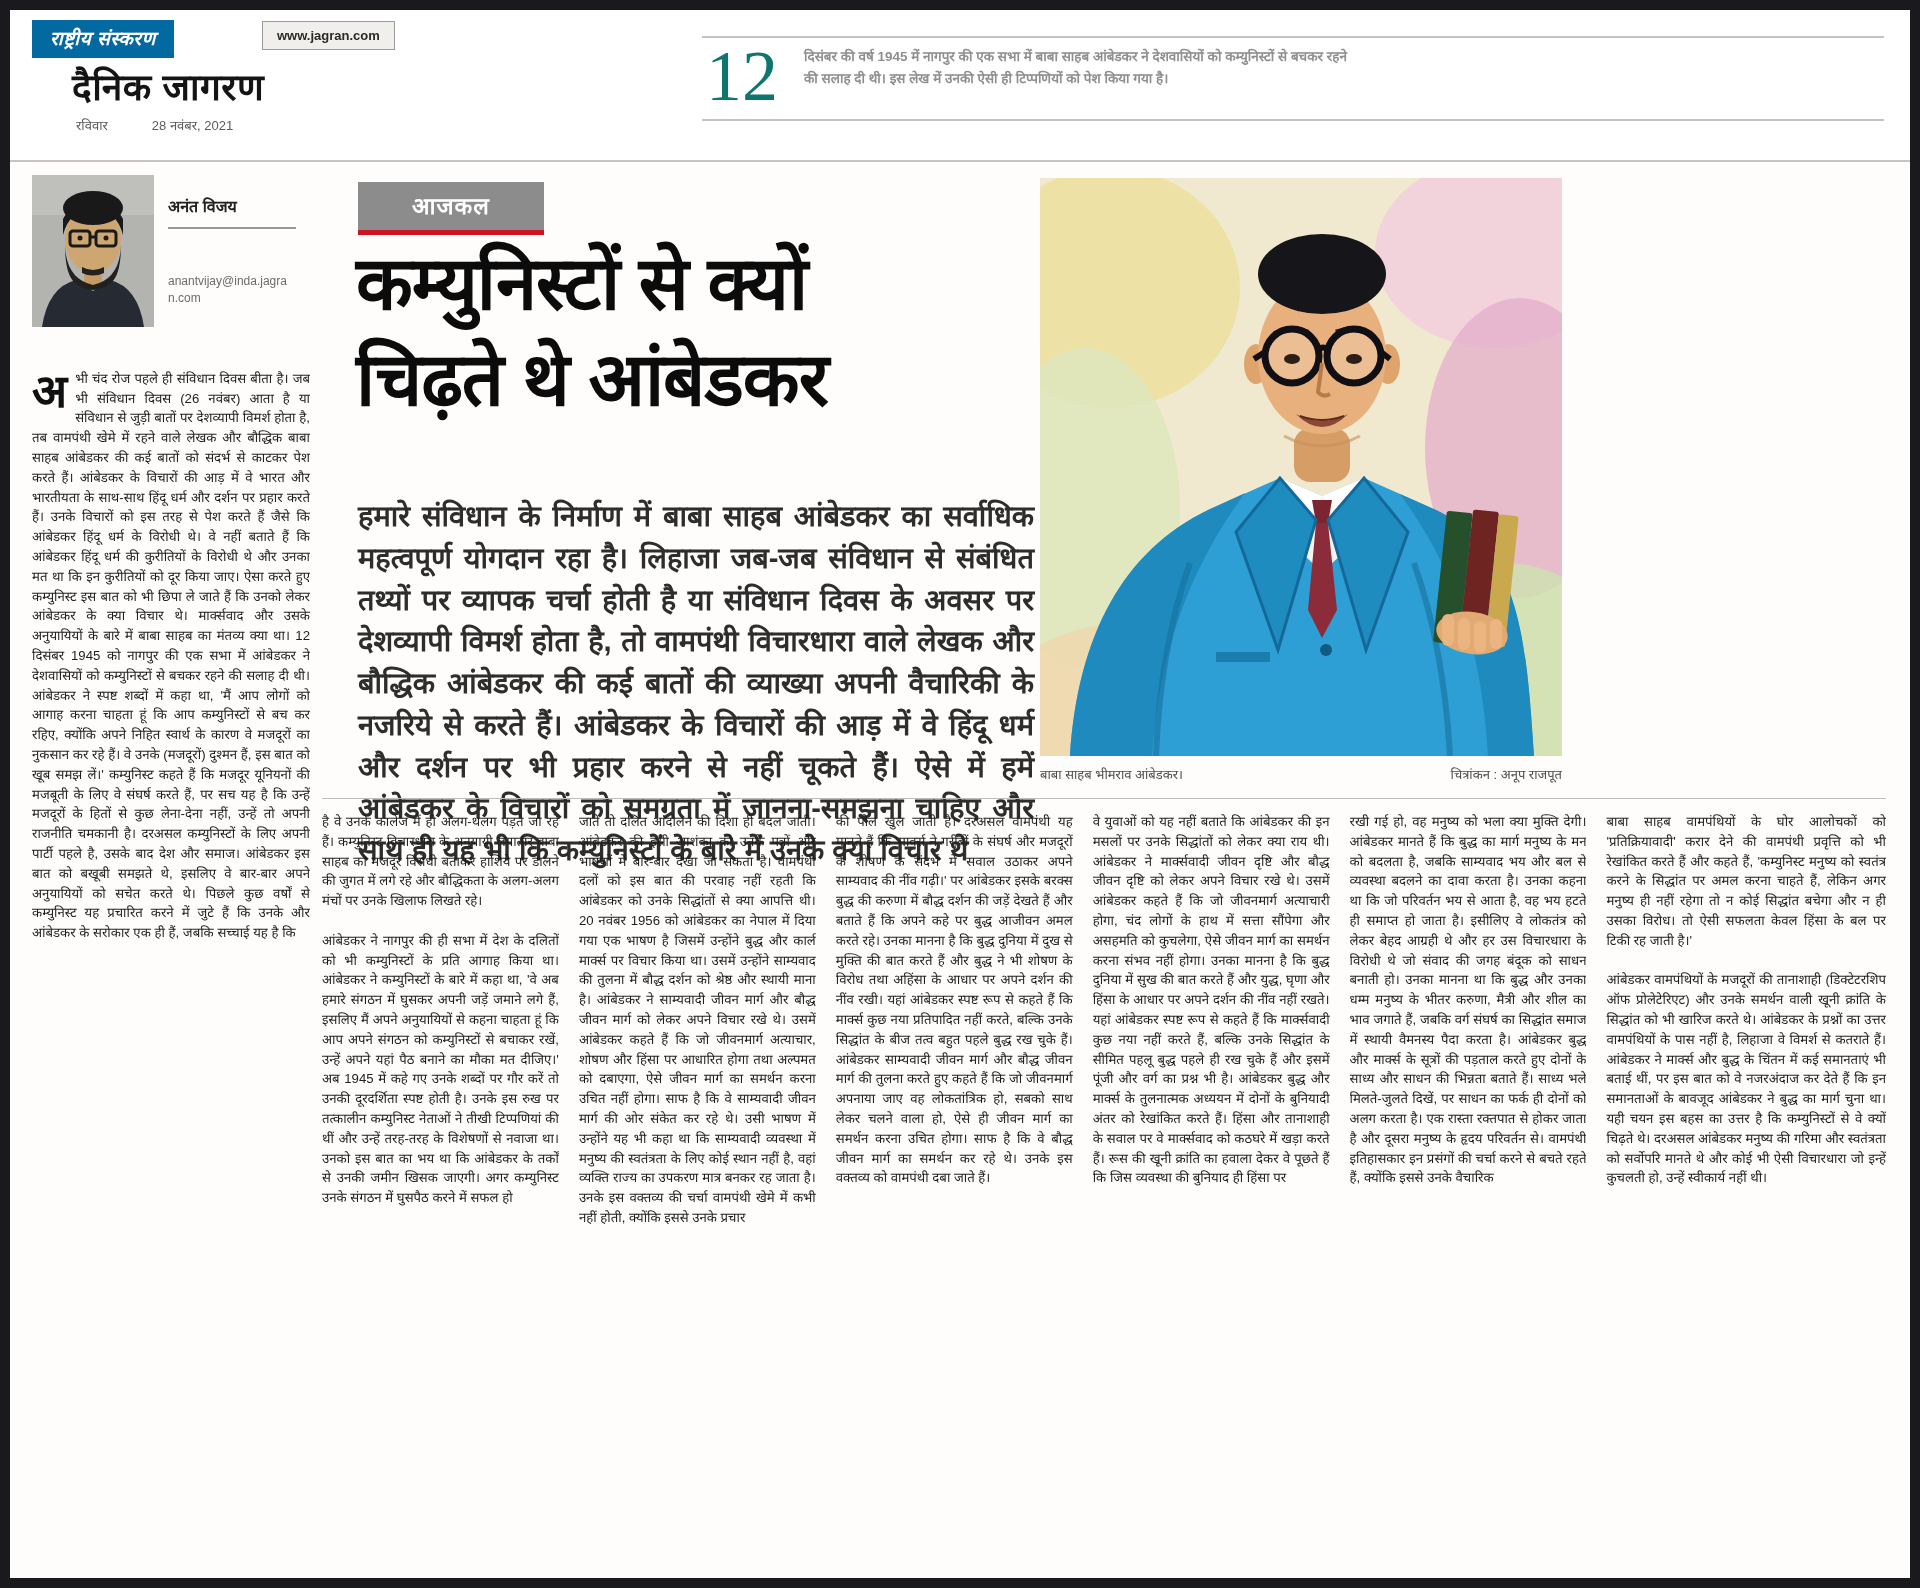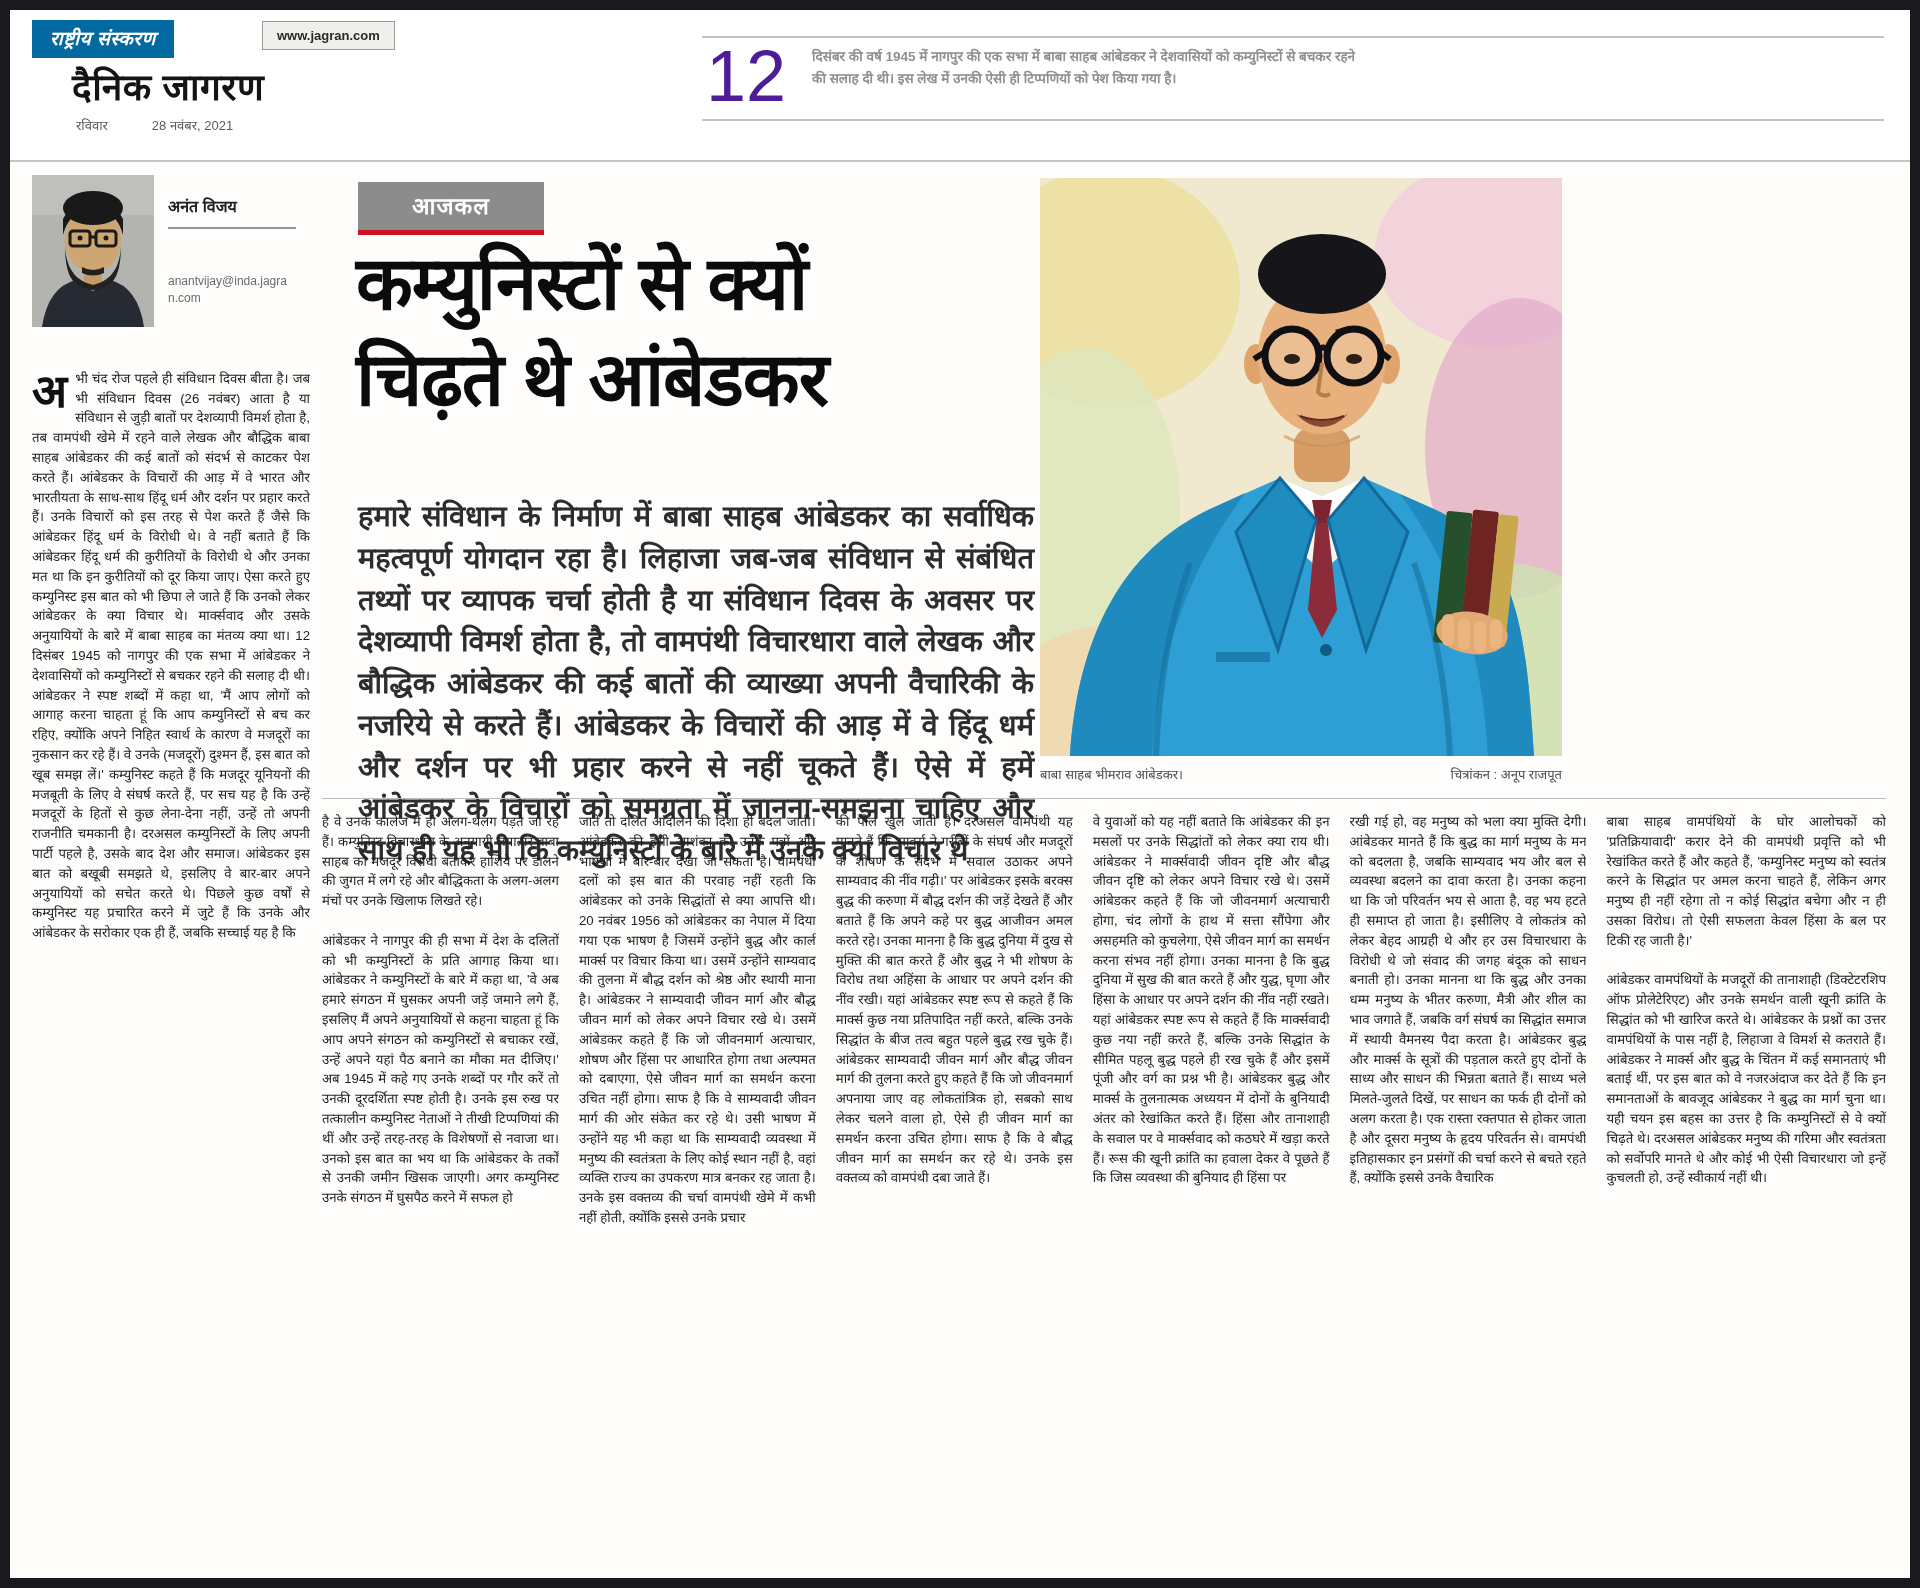--- a/index.html
+++ b/index.html
@@ -28,21 +28,21 @@
     padding:6px 14px;
     text-align:center;
   }
   .masthead-title{position:absolute;left:62px;top:50px;font-size:37px;font-weight:bold;color:#141414;letter-spacing:.5px;}
   .dateline{position:absolute;left:66px;top:106px;font-size:13px;color:#5a5a5a;display:flex;gap:44px;}
   .teaser{
     position:absolute;left:692px;top:26px;right:26px;
     border-top:2px solid #c3c3c3;border-bottom:2px solid #c3c3c3;
     padding:8px 4px 12px;display:flex;gap:26px;align-items:flex-start;
   }
-  .page-number{font-size:72px;line-height:.85;color:#4c1d95;font-weight:400;flex:none;}
+  .page-number{font-size:72px;line-height:.85;color:#0f766e;font-weight:400;flex:none;font-family:Liberation Serif, serif;}
   .teaser-text{max-width:560px;font-size:13.5px;line-height:1.6;color:#8f8f8f;font-weight:bold;}
   
   .left-rail{position:absolute;left:22px;top:165px;width:278px;bottom:22px;overflow:hidden;}
   .author-head{display:flex;margin-bottom:22px;}
   .author-photo{width:122px;height:152px;flex:none;display:block;}
   .author-meta{padding:20px 0 0 14px;width:142px;box-sizing:border-box;}
   .author-name{display:block;font-size:16px;font-weight:bold;color:#222;padding-bottom:10px;border-bottom:2px solid #979797;margin-bottom:44px;}
   .author-email{font-size:12px;color:#6b6b6b;word-break:break-all;line-height:1.4;}
   .rail-text{font-size:13.2px;line-height:1.5;text-align:justify;color:#1e1e1e;white-space:pre-line;}
   .dropcap{float:left;font-size:46px;line-height:40px;font-weight:bold;color:#101010;padding:2px 8px 0 0;}

